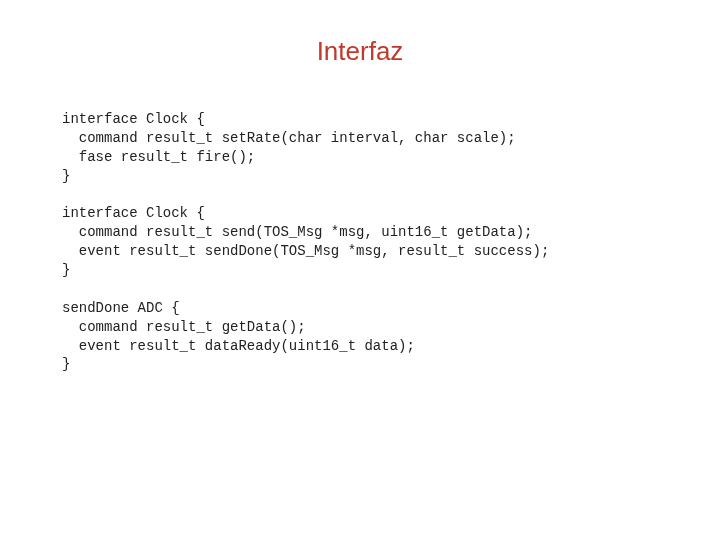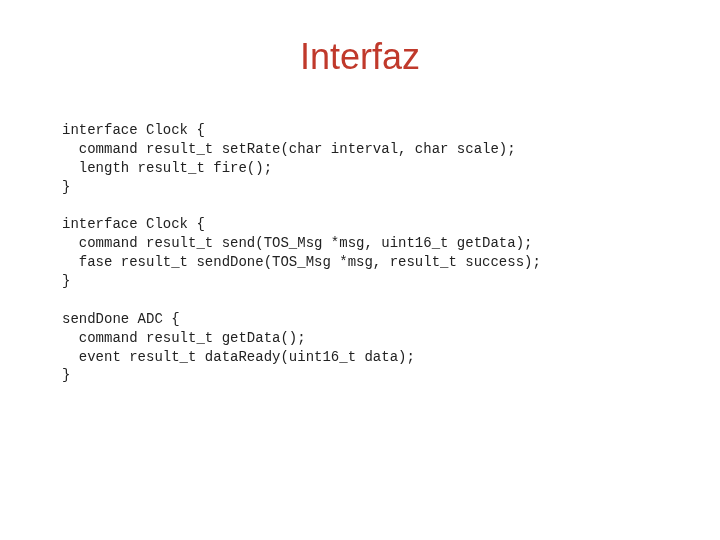--- a/index.html
+++ b/index.html
@@ -15,21 +15,21 @@
   .slide {
     width: 720px;
     height: 540px;
     position: relative;
     box-sizing: border-box;
     padding: 28px 36px 0 36px;
   }
   .title {
     text-align: center;
     color: #c0392b;
-    font-size: 36px;
+    font-size: 26px;
     font-weight: 400;
     margin: 8px 0 24px 0;
   }
   .bullets {
     margin: 0 0 18px 2px;
     padding: 0;
     list-style: none;
   }
   .bullets li {
     position: relative;
@@ -59,26 +59,26 @@
 <body>
 
 <div class="slide">
 
   <h1 class="title">Interfaz</h1>
 
 
   <div class="code">
 <span>interface Clock {</span>
 <span>  command result_t setRate(char interval, char scale);</span>
-<span>  length result_t fire();</span>
+<span>  fase result_t fire();</span>
 <span>}</span>
 <span></span>
 <span>interface Clock {</span>
 <span>  command result_t send(TOS_Msg *msg, uint16_t getData);</span>
-<span>  fase result_t sendDone(TOS_Msg *msg, result_t success);</span>
+<span>  event result_t sendDone(TOS_Msg *msg, result_t success);</span>
 <span>}</span>
 <span></span>
 <span>sendDone ADC {</span>
 <span>  command result_t getData();</span>
 <span>  event result_t dataReady(uint16_t data);</span>
 <span>}</span>
   </div>
 
 </div>
 

